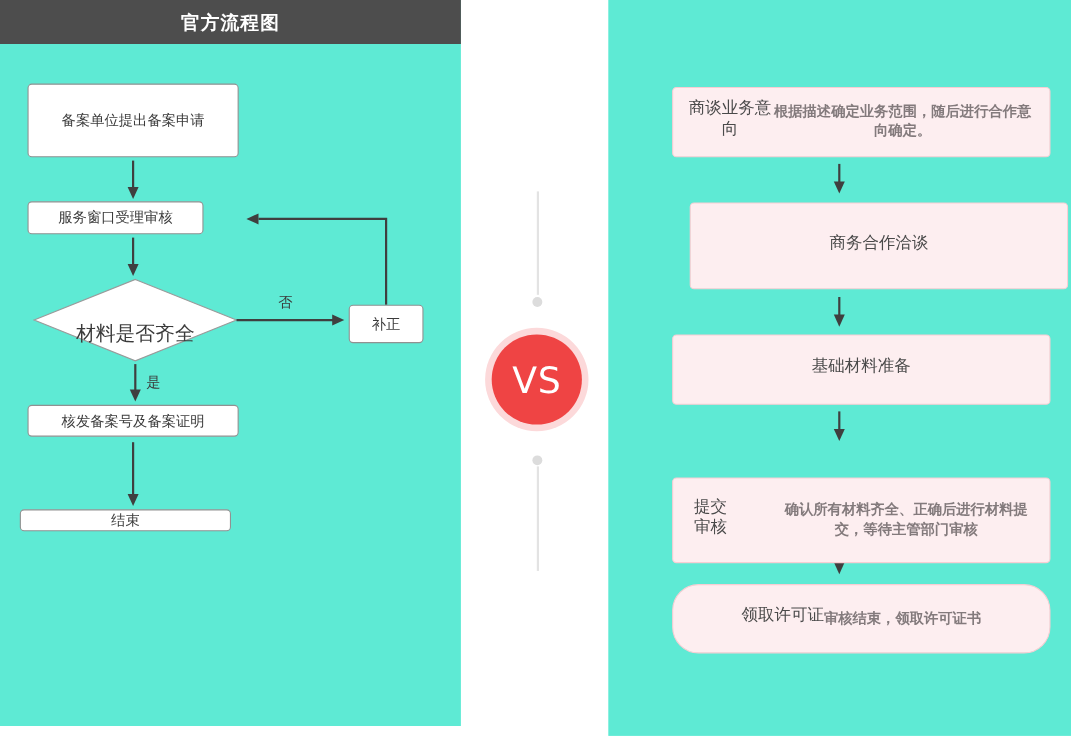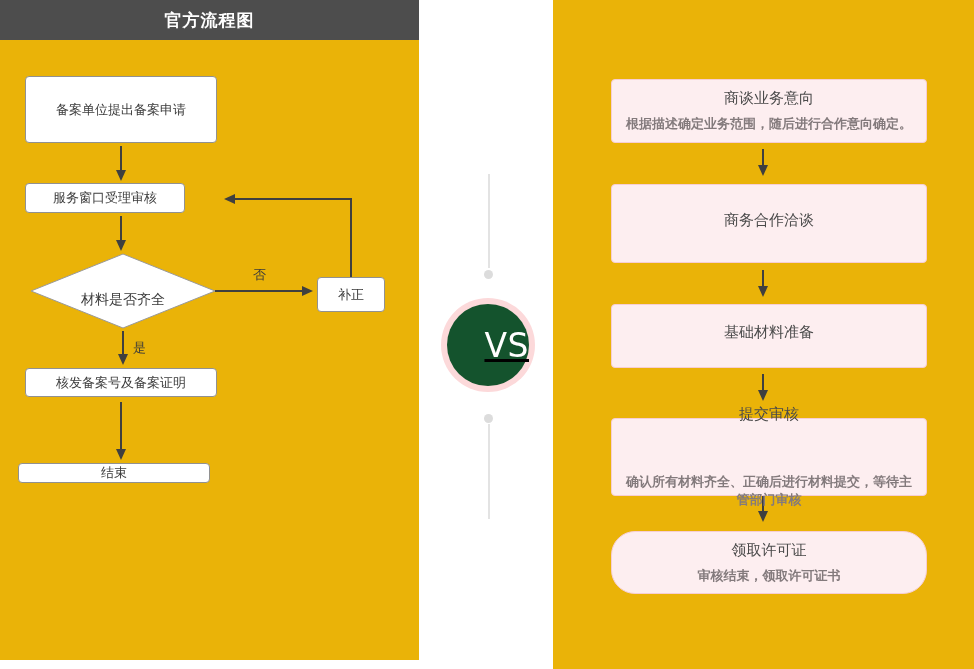--- a/index.html
+++ b/index.html
@@ -2,21 +2,21 @@
 <html><head>
 <meta charset="utf-8">
 <style>
   * { margin: 0; padding: 0; box-sizing: border-box; }
   html, body { width: 974px; height: 669px; background: #ffffff; }
   body { font-family: "DejaVu Sans", "Liberation Sans", sans-serif; position: relative; overflow: hidden; }
 
   .page { position: absolute; left: 0; top: 0; width: 974px; height: 669px; }
 
   
-  .panel { position: absolute; top: 0; background: #eab308; }
+  .panel { position: absolute; top: 0; background: #5eead4; }
   .panel.left  { left: 0;   width: 419px; height: 660px; }
   .panel.right { left: 553px; width: 421px; height: 669px; }
 
   .panel-header {
     position: absolute; left: 0; top: 0; width: 100%; height: 40px;
     display: flex; align-items: center; justify-content: center;
     color: #ffffff; font-size: 17px; font-weight: bold; letter-spacing: 1px;
   }
   .left-header  { background: #4d4d4d; }
   .right-header { background: #fd5156; }
@@ -30,57 +30,57 @@
     font-size: 13px; color: #3b3b3b; text-align: center;
   }
   .b1  { left: 25px;  top: 76px;  width: 192px; height: 67px; }
   .b2  { left: 25px;  top: 183px; width: 160px; height: 30px; }
   .bfx { left: 317px; top: 277px; width: 68px;  height: 35px; }
   .b3  { left: 25px;  top: 368px; width: 192px; height: 29px; }
   .b4  { left: 18px;  top: 463px; width: 192px; height: 20px; }
 
   .diamond-label {
     position: absolute; left: 48px; top: 291px; width: 150px;
-    text-align: center; font-size: 14px; color: #3b3b3b;
+    text-align: center; font-size: 18px; color: #3b3b3b;
   }
   .edge-label { position: absolute; font-size: 13px; color: #3b3b3b; }
   .edge-no  { left: 253px; top: 266px; }
   .edge-yes { left: 133px; top: 339px; }
 
   
   .step {
-    position: absolute; left: 58px; width: 316px;
+    position: absolute; left: 58px; width: 344px;
     background: #fdeef0; border: 1px solid #f7ced3; border-radius: 4px;
-    display: flex; flex-direction: column; align-items: center; justify-content: center;
+    display: flex; flex-direction: row; align-items: center; justify-content: center;
     text-align: center; padding: 4px 14px;
   }
   .s1 { top: 79px;  height: 64px; }
-  .s2 { top: 184px; height: 79px; }
+  .s2 { top: 184px; height: 79px; margin-left: 16px; }
   .s3 { top: 304px; height: 64px; }
-  .s4 { top: 418px; height: 78px; gap: 42px; }
+  .s4 { top: 434px; height: 78px; gap: 42px; }
   .s5 { top: 531px; height: 63px; border-radius: 24px; }
   .step-title { font-size: 15px; color: #4a4a4a; margin-bottom: 7px; }
   .step-desc  { font-size: 13px; color: #837a7c; line-height: 18px; font-weight: bold; }
 
   
   .vline { position: absolute; left: 488px; width: 2px; background: #e3e3e3; }
   .vline.top    { top: 174px; height: 94px; }
   .vline.bottom { top: 424px; height: 95px; }
   .dot { position: absolute; left: 484px; width: 9px; height: 9px; border-radius: 50%; background: #dcdcdc; }
   .dot.d1 { top: 270px; }
   .dot.d2 { top: 414px; }
 
   .vs-outer {
     position: absolute; left: 441px; top: 298px; width: 94px; height: 94px;
     border-radius: 50%; background: #fcd9da;
     display: flex; align-items: center; justify-content: center;
   }
   .vs-inner {
-    width: 82px; height: 82px; border-radius: 50%; background: #14532d;
-    display: flex; align-items: center; justify-content: flex-end; text-decoration: underline;
+    width: 82px; height: 82px; border-radius: 50%; background: #ef4444;
+    display: flex; align-items: center; justify-content: center;
   }
   .vs-inner span { color: #ffffff; font-size: 33px; font-weight: 400; letter-spacing: 0.5px; }
 
   svg line, svg polyline { stroke: #3f3f3f; stroke-width: 2; fill: none; }
   svg polygon.head { fill: #3f3f3f; stroke: none; }
   svg polygon.diamond { fill: #ffffff; stroke: #9a9a9a; stroke-width: 1; }
 </style>
 </head>
 <body>
 

